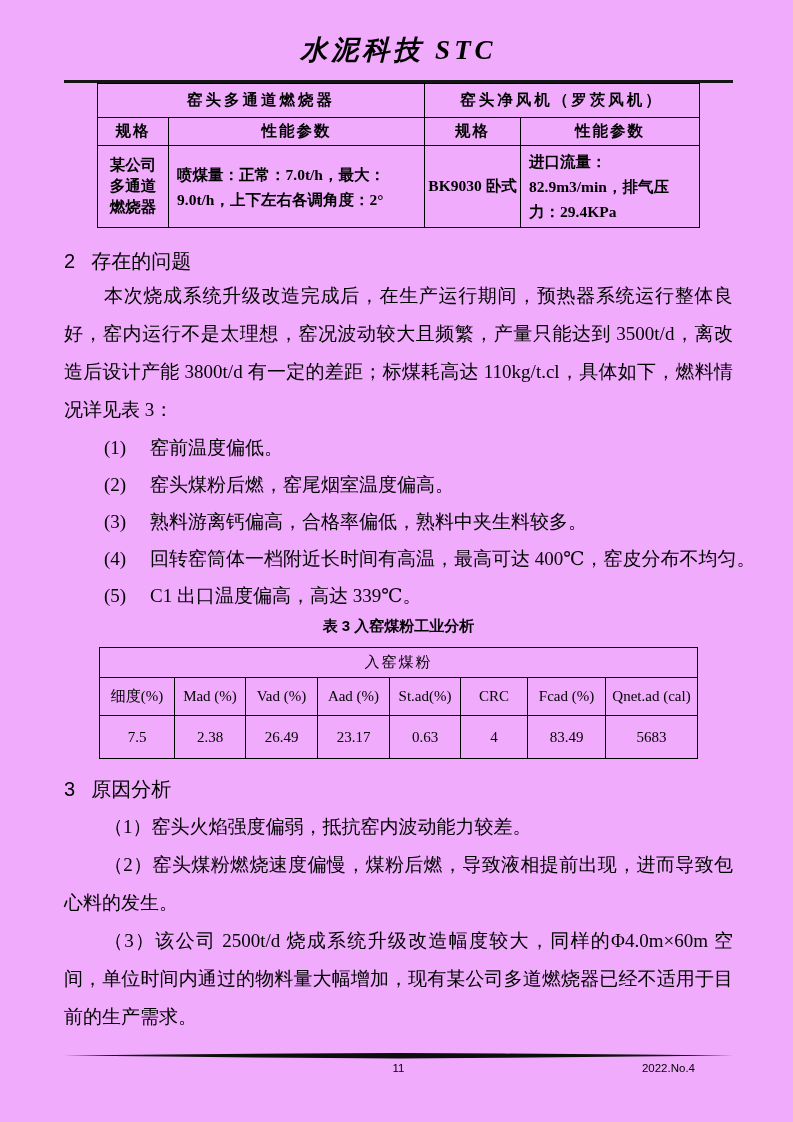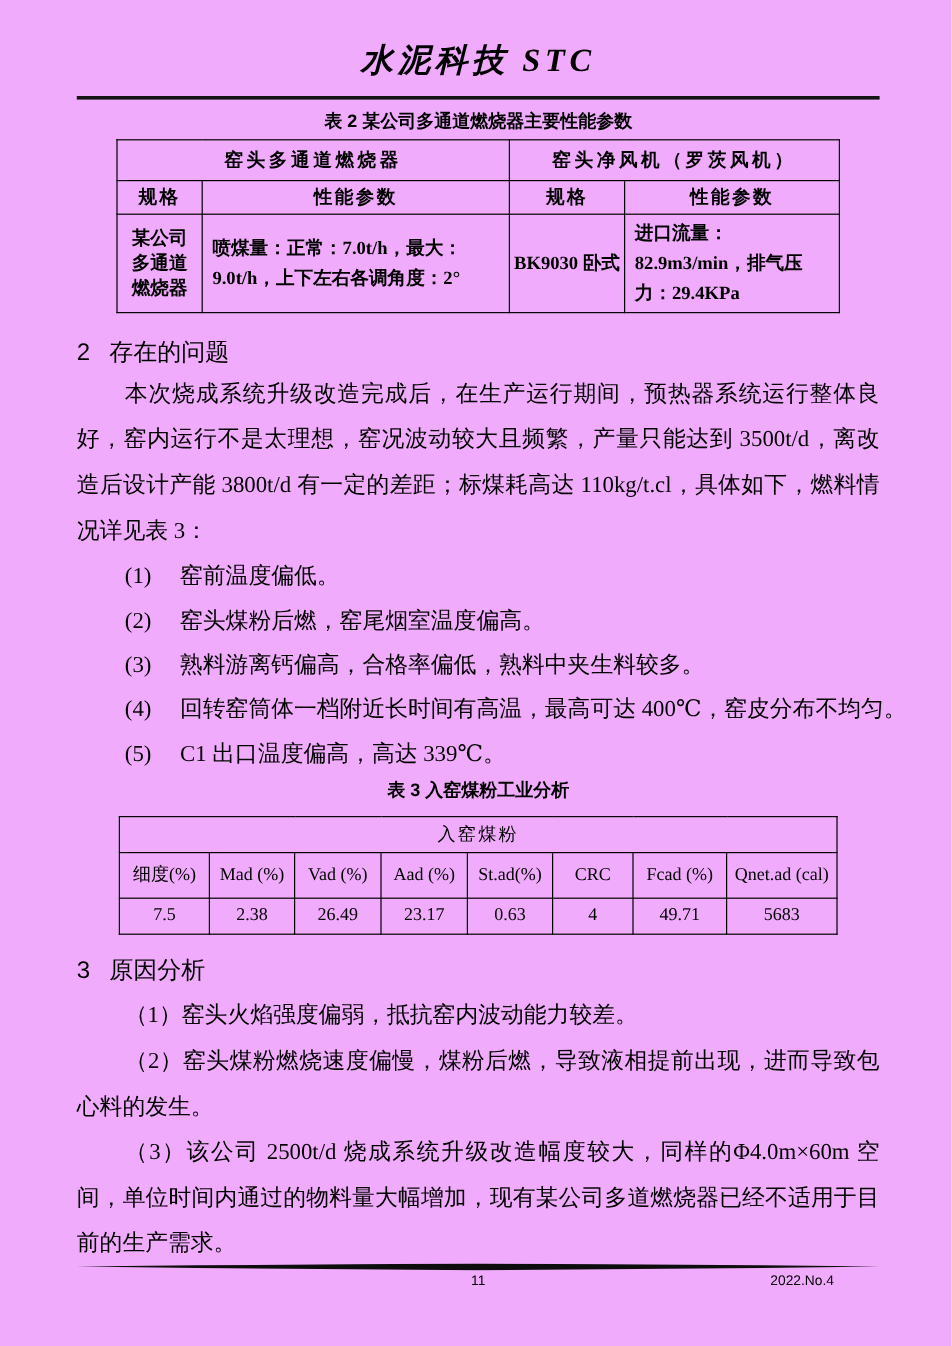--- a/index.html
+++ b/index.html
@@ -44,21 +44,21 @@
   .t2 { width: 602px; font-size: 15.5px; font-weight: bold; }
   .t2 td { padding: 2px 5px; }
   .t2 .row-group td { height: 34px; letter-spacing: 3px; }
   .t2 .row-head td { height: 28px; letter-spacing: 2px; }
   .t2 .row-data td { height: 82px; }
   .t2 td.cell-left { text-align: left; padding: 2px 8px; line-height: 25px; }
   .t2 td.cell-spec2 { padding: 2px 1px; }
   .t3 { width: 598px; font-size: 15px; margin-top: 12px; }
   .t3 .row-span td { height: 30px; letter-spacing: 2px; }
   .t3 .row-head td { height: 38px; line-height: 19px; padding: 1px 2px; }
-  .t3 .row-data td { height: 30px; }
+  .t3 .row-data td { height: 43px; }
 
   
   .section-heading {
     font-family: "Liberation Sans", "DejaVu Sans", sans-serif;
     font-size: 20px;
     font-weight: normal;
     line-height: 26px;
   }
   .heading-2 { margin-top: 20px; }
   .heading-3 { margin-top: 17px; }
@@ -98,21 +98,20 @@
 </style>
 </head>
 <body>
 
 <div class="page">
   <div class="content">
 
     <div class="journal-title">水泥科技 STC</div>
     <div class="header-rule"></div>
 
-    <div class="table-caption caption-t2">表 2 某公司多通道燃烧器主要性能参数</div>
 
     <table class="t2">
       <colgroup>
         <col style="width:71px">
           <col style="width:256px">
           <col style="width:96px">
           <col style="width:179px">
       </colgroup>
       <tbody>
           <tr class="row-group">
@@ -185,21 +184,21 @@
         <td>Fcad (%)</td>
         <td>Qnet.ad (cal)</td>
       </tr>
       <tr class="row-data">
         <td>7.5</td>
         <td>2.38</td>
         <td>26.49</td>
         <td>23.17</td>
         <td>0.63</td>
         <td>4</td>
-        <td>49.71</td>
+        <td>83.49</td>
         <td>5683</td>
       </tr>
     </tbody>
       </table>
 
     <div class="section-heading heading-3">
       <span class="h-num">3</span><span>原因分析</span>
     </div>
 
     <div class="cause-paras">

